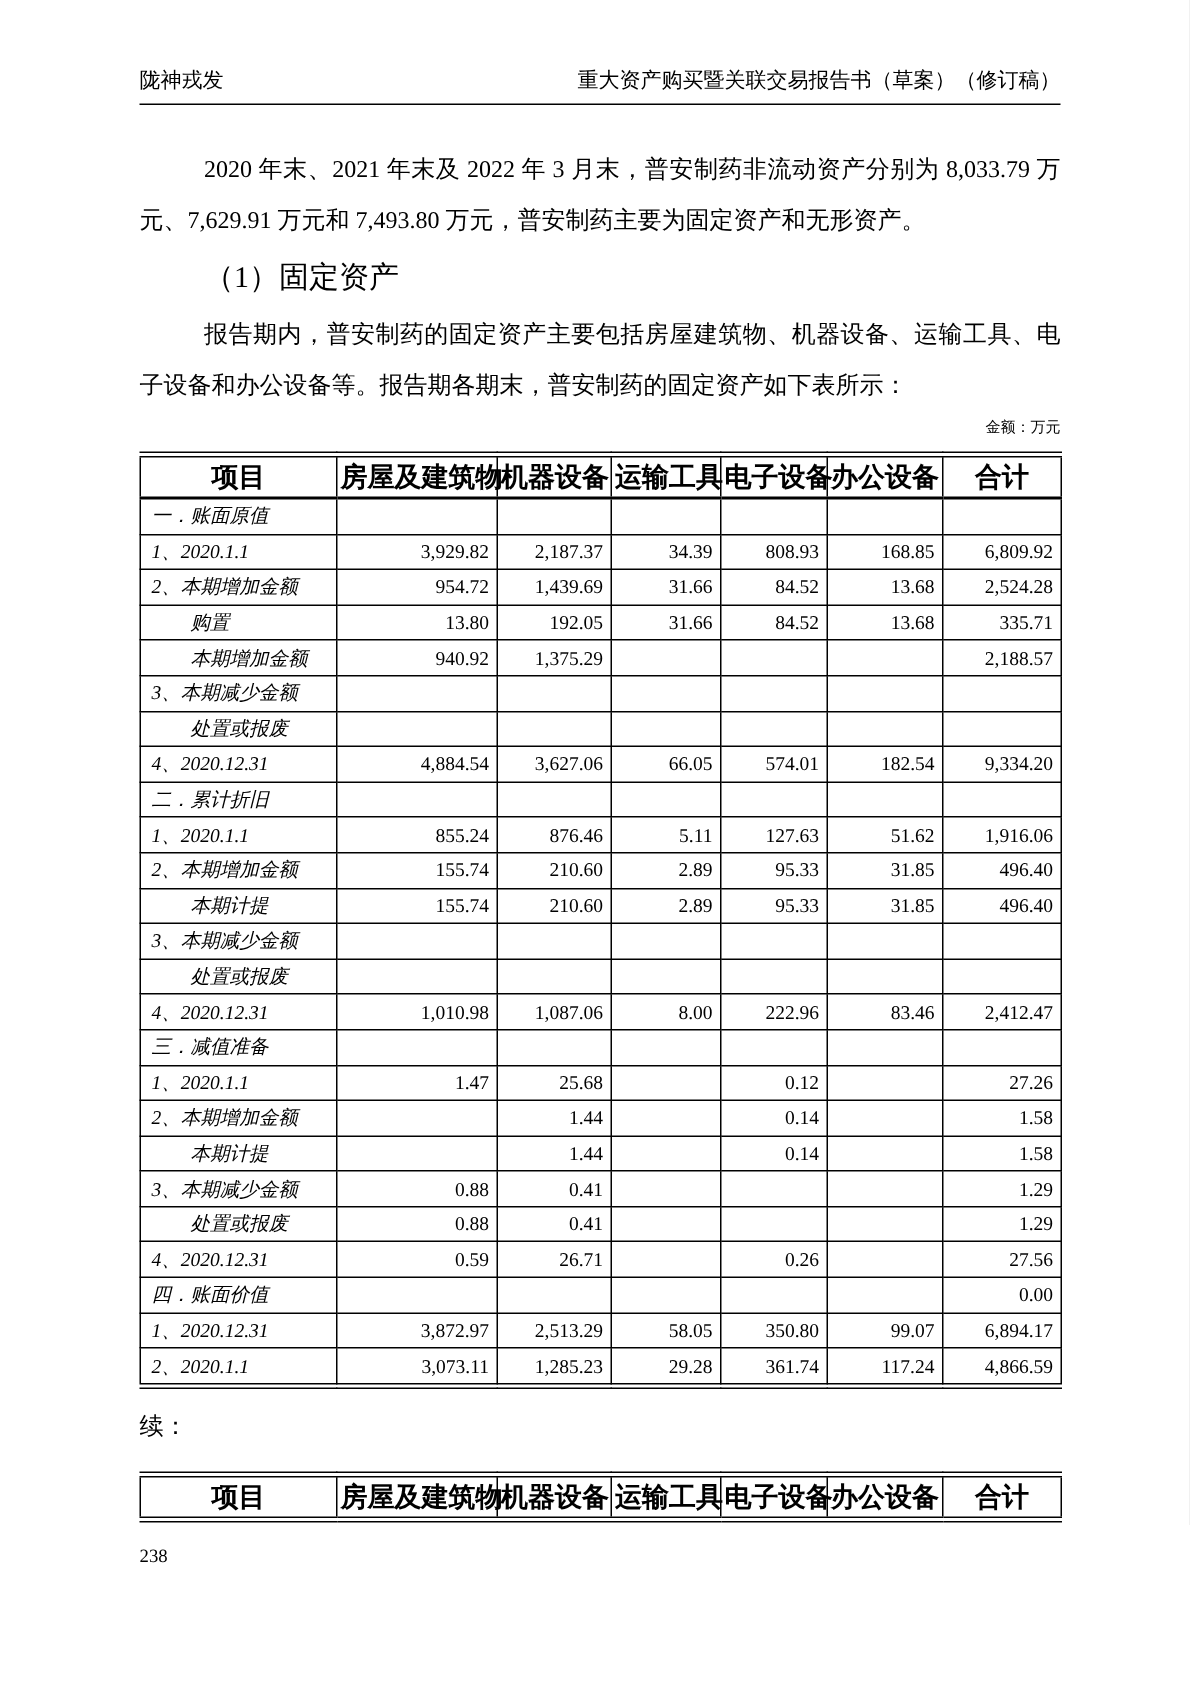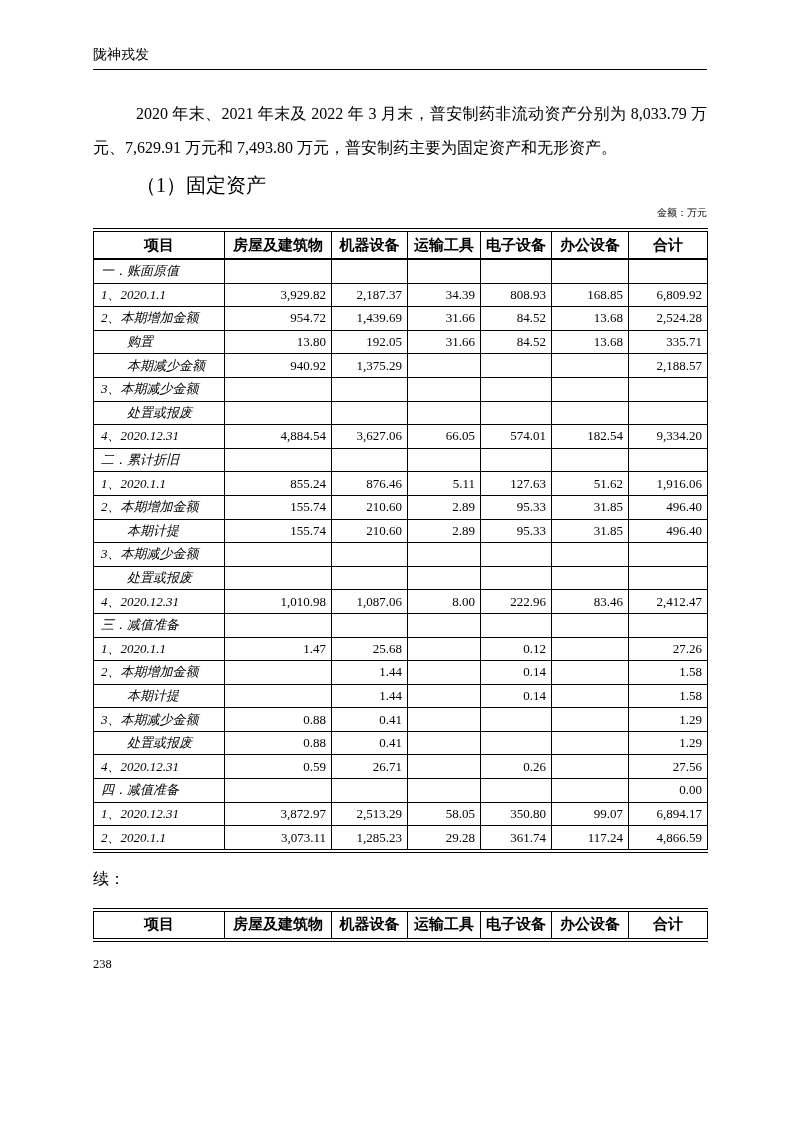--- a/index.html
+++ b/index.html
@@ -58,21 +58,21 @@
     margin-top:5px;
     border-collapse:collapse;
     table-layout:fixed;
     border-top:4px double #000;
     border-bottom:4px double #000;
     font-size:13px;
   }
   .assets-table th{
     border:1px solid #000;
     border-bottom:2px solid #000;
-    font-size:15px;
+    font-size:18px;
     font-weight:bold;
     text-align:center;
     height:26px;
     padding:0 2px;
     white-space:nowrap;
   }
   .assets-table td{
     border:1px solid #000;
     height:22.6px;
     padding:0 5px;
@@ -94,26 +94,28 @@
   }
 </style>
 </head>
 <body>
 
 <div class="page">
   <div class="content">
 
     <div class="doc-header">
       <span>陇神戎发</span>
+      <span>重大资产购买暨关联交易报告书（草案）（修订稿）</span>
     </div>
 
     <p class="para p1">2020 年末、2021 年末及 2022 年 3 月末，普安制药非流动资产分别为 8,033.79 万元、7,629.91 万元和 7,493.80 万元，普安制药主要为固定资产和无形资产。</p>
 
     <p class="heading">（1）固定资产</p>
 
+    <p class="para p2">报告期内，普安制药的固定资产主要包括房屋建筑物、机器设备、运输工具、电子设备和办公设备等。报告期各期末，普安制药的固定资产如下表所示：</p>
 
     <div class="unit">金额：万元</div>
 
     <table class="assets-table">
       <colgroup>
         <col style="width:131px">
           <col style="width:107px">
           <col style="width:76px">
         <col style="width:73px">
           <col style="width:71px">
@@ -162,21 +164,21 @@
           <tr>
             <td class="c-label sub">购置</td>
             <td class="c-num">13.80</td>
             <td class="c-num">192.05</td>
             <td class="c-num">31.66</td>
             <td class="c-num">84.52</td>
             <td class="c-num">13.68</td>
             <td class="c-num">335.71</td>
           </tr>
           <tr>
-            <td class="c-label sub">本期减少金额</td>
+            <td class="c-label sub">本期增加金额</td>
             <td class="c-num">940.92</td>
             <td class="c-num">1,375.29</td>
             <td class="c-num"></td>
             <td class="c-num"></td>
             <td class="c-num"></td>
             <td class="c-num">2,188.57</td>
           </tr>
           <tr>
             <td class="c-label item">3、本期减少金额</td>
             <td class="c-num"></td>
@@ -324,21 +326,21 @@
           <tr>
             <td class="c-label item">4、2020.12.31</td>
             <td class="c-num">0.59</td>
             <td class="c-num">26.71</td>
             <td class="c-num"></td>
             <td class="c-num">0.26</td>
             <td class="c-num"></td>
             <td class="c-num">27.56</td>
           </tr>
           <tr>
-            <td class="c-label section">四．减值准备</td>
+            <td class="c-label section">四．账面价值</td>
             <td class="c-num"></td>
             <td class="c-num"></td>
             <td class="c-num"></td>
             <td class="c-num"></td>
             <td class="c-num"></td>
             <td class="c-num">0.00</td>
           </tr>
           <tr>
             <td class="c-label item">1、2020.12.31</td>
             <td class="c-num">3,872.97</td>

